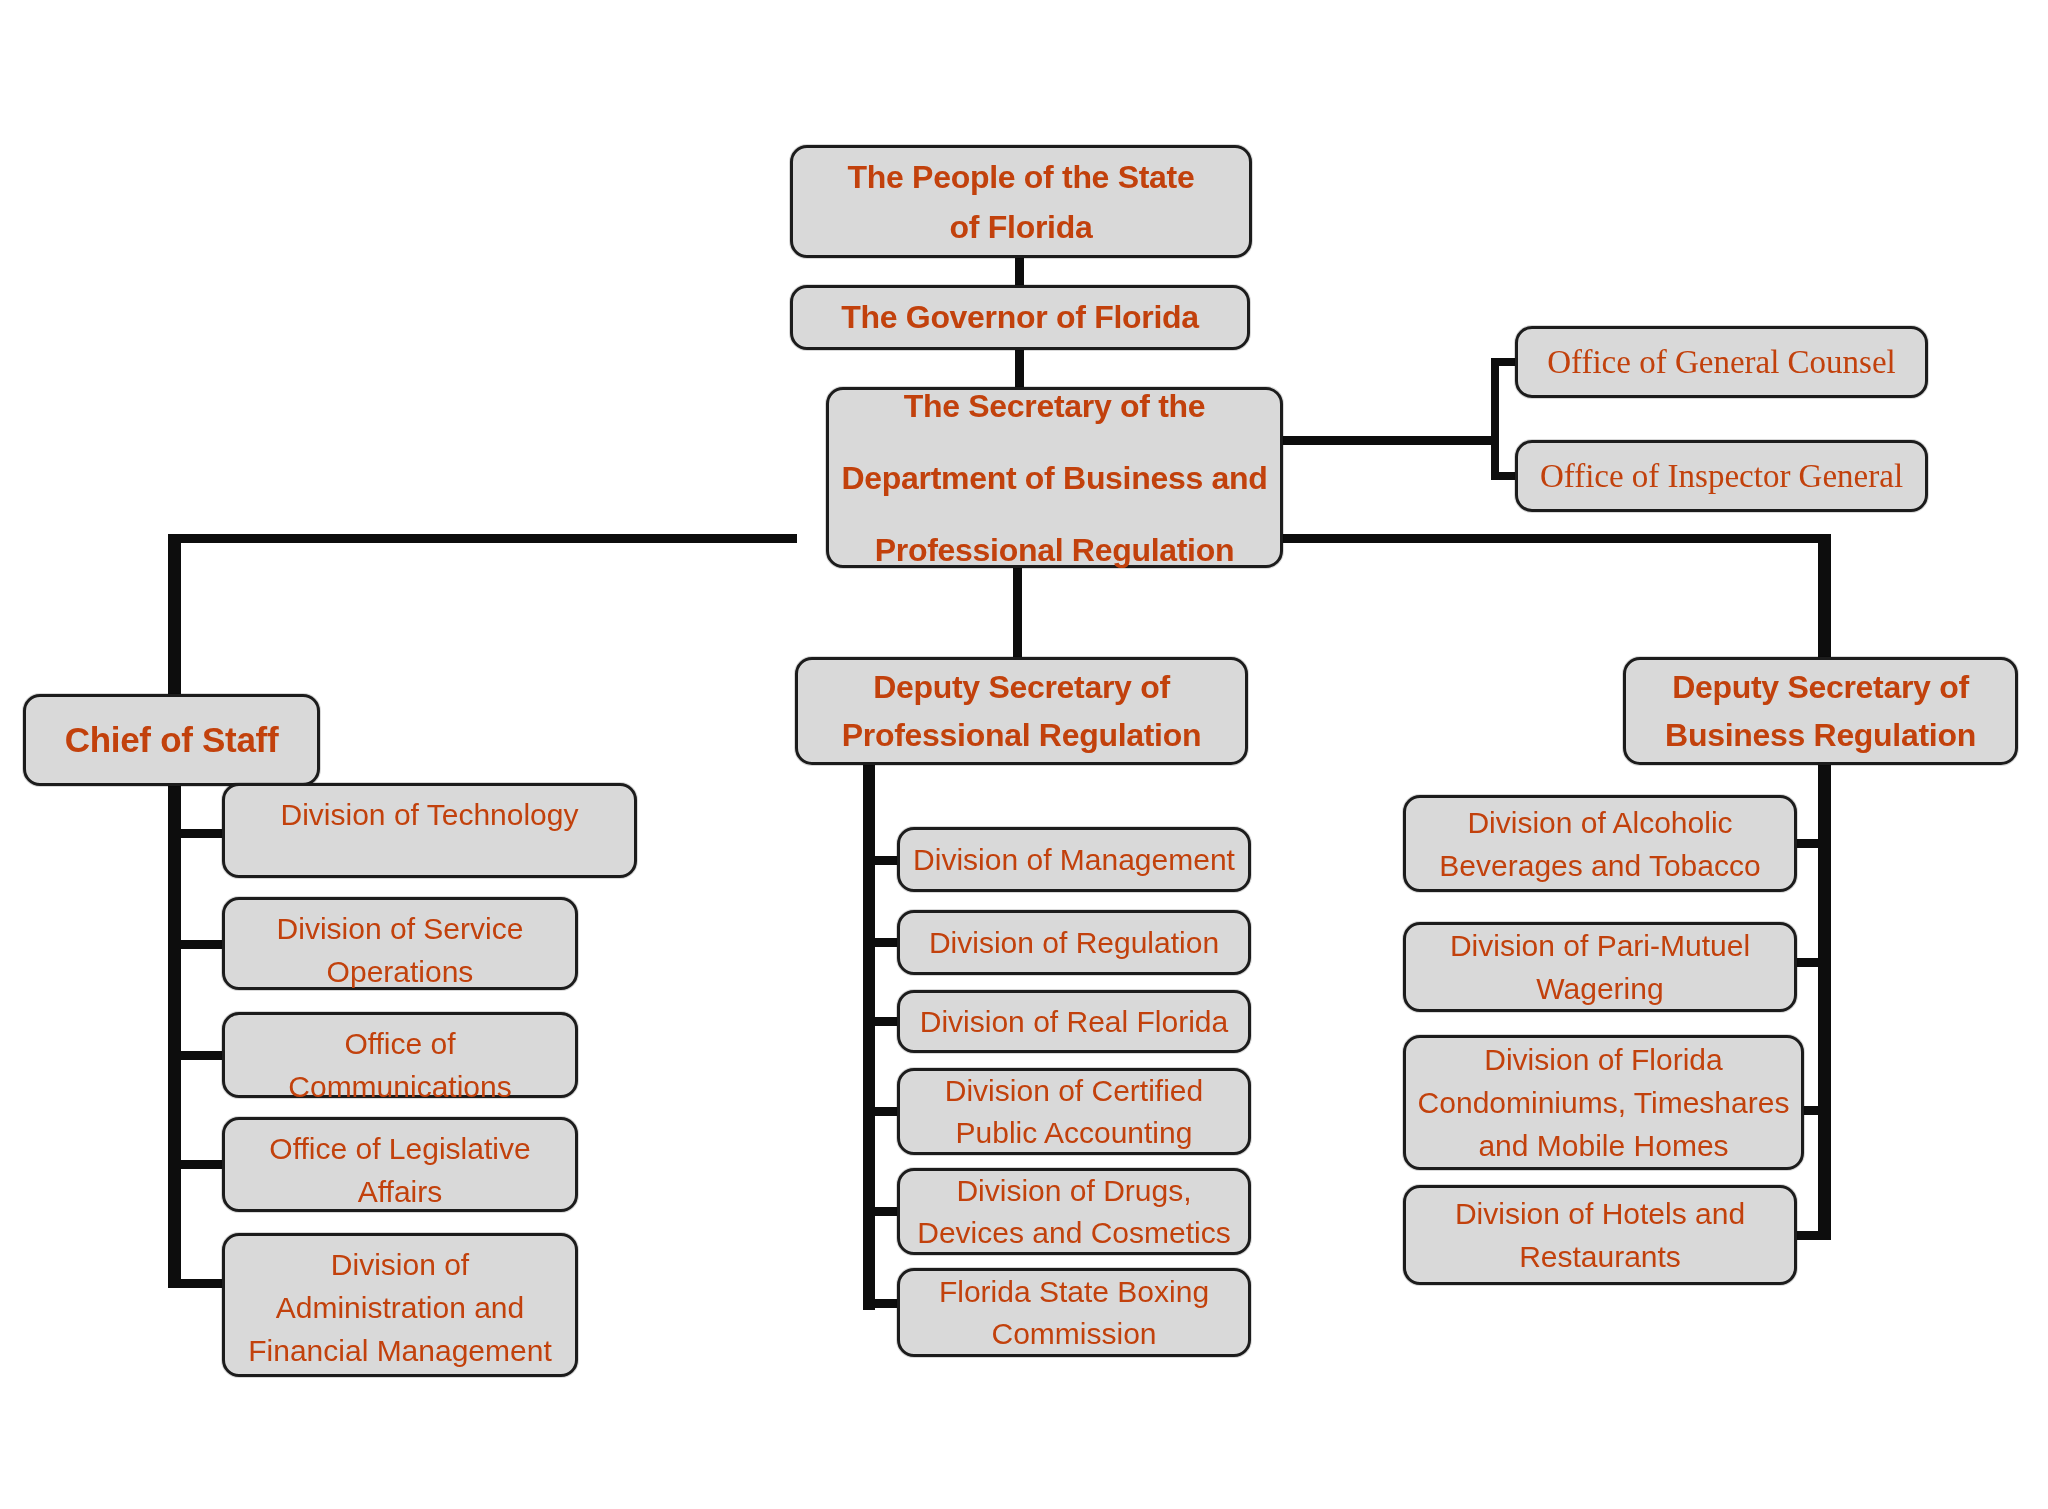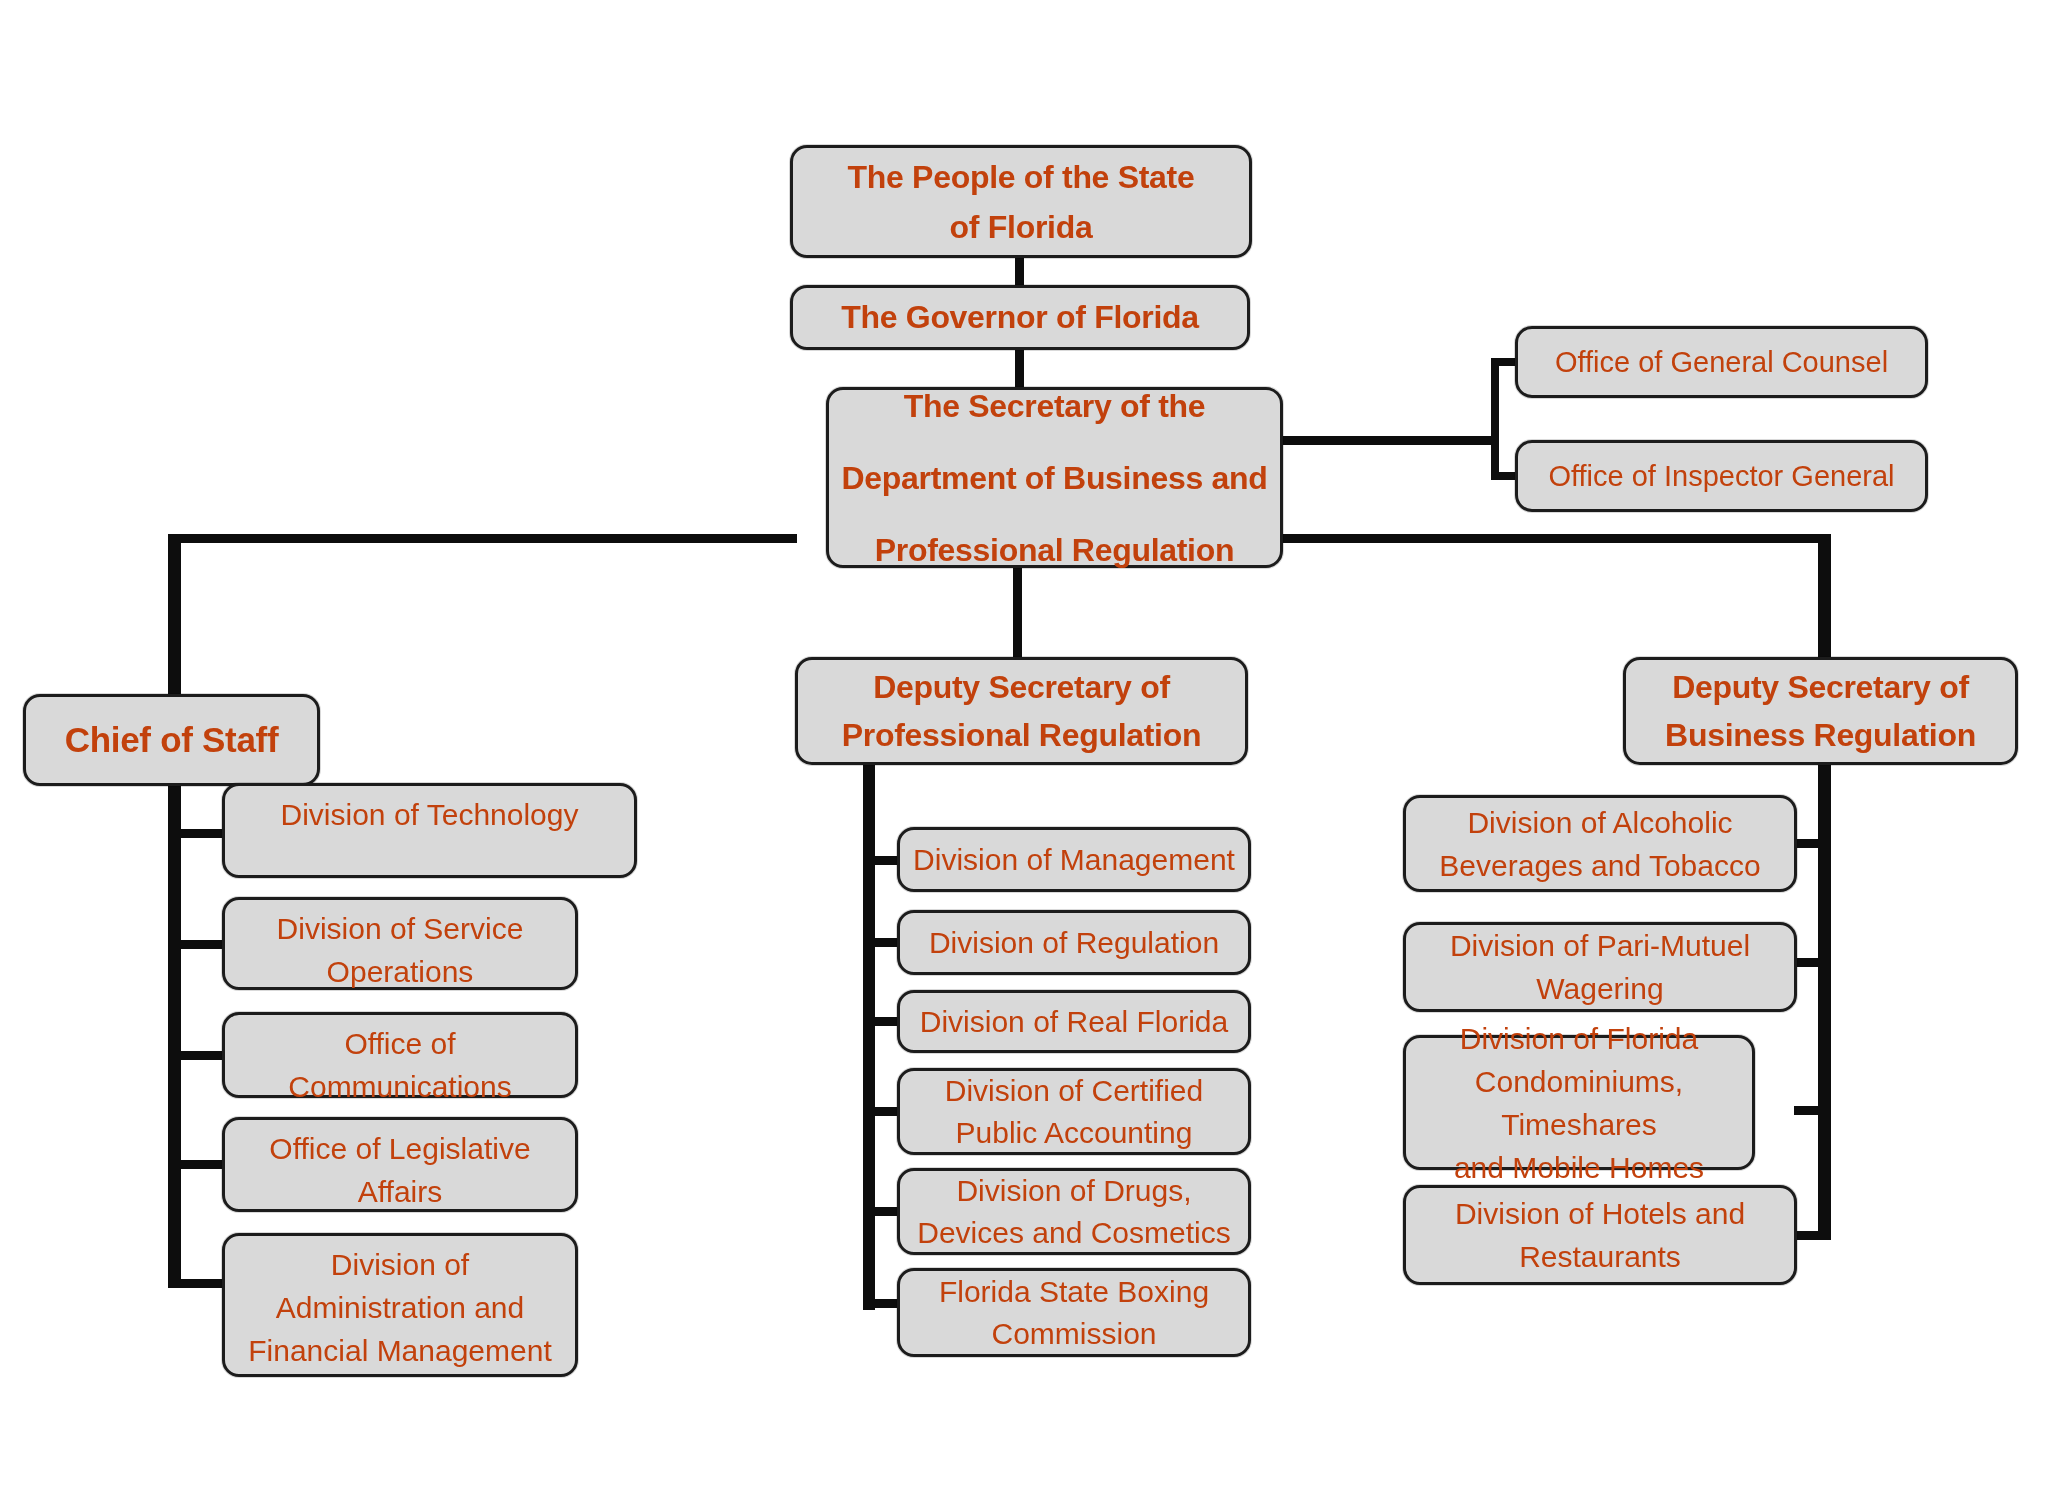--- a/index.html
+++ b/index.html
@@ -21,21 +21,21 @@
     align-items:center;
     justify-content:center;
     text-align:center;
     white-space:pre-line;
     z-index:2;
     box-shadow:0 0 0 1px rgba(0,0,0,0.15);
   }
   .hdr{font-weight:bold;font-size:32px;letter-spacing:-0.3px;}
   .child{font-size:30px;line-height:43px;}
   .child-top{align-items:flex-start;padding-top:7px;}
-  .office{font-size:29px;}
+  .office{font-size:33px;font-family:Liberation Serif, serif;}
   .ln{position:absolute;background:#0d0d0d;z-index:1;}
 
   
   .n-people    {left:790px;top:145px;width:462px;height:113px;line-height:50px;}
   .n-governor  {left:790px;top:285px;width:460px;height:65px;}
   .n-secretary {left:826px;top:387px;width:457px;height:181px;line-height:72px;}
   .n-counsel   {left:1515px;top:326px;width:413px;height:72px;}
   .n-inspector {left:1515px;top:440px;width:413px;height:72px;}
   .n-chief     {left:23px;top:658px;width:297px;height:92px;font-size:35px;margin-top:36px;}
   .n-dep-prof  {left:795px;top:657px;width:453px;height:108px;line-height:48px;}
@@ -52,21 +52,21 @@
   .n-c0{left:897px;top:827px;width:354px;height:65px;}
   .n-c1{left:897px;top:910px;width:354px;height:65px;}
   .n-c2{left:897px;top:990px;width:354px;height:63px;}
   .n-c3{left:897px;top:1068px;width:354px;height:87px;line-height:42px;}
   .n-c4{left:897px;top:1168px;width:354px;height:87px;line-height:42px;}
   .n-c5{left:897px;top:1268px;width:354px;height:89px;line-height:42px;}
 
   
   .n-r0{left:1403px;top:795px;width:394px;height:97px;}
   .n-r1{left:1403px;top:922px;width:394px;height:90px;}
-  .n-r2{left:1403px;top:1035px;width:352px;height:135px;}
+  .n-r2{left:1403px;top:1035px;width:401px;height:135px;}
   .n-r3{left:1403px;top:1185px;width:394px;height:100px;}
 
   
   .ln-v1        {left:1015px;top:258px;width:9px;height:29px;}
   .ln-v2        {left:1015px;top:350px;width:9px;height:39px;}
   .ln-v3        {left:1013px;top:566px;width:9px;height:93px;}
   .ln-feed-left {left:168px;top:534px;width:629px;height:9px;}
   .ln-feed-r-hi {left:1250px;top:436px;width:249px;height:9px;}
   .ln-bracket-v {left:1491px;top:358px;width:8px;height:122px;}
   .ln-stub-top  {left:1495px;top:358px;width:23px;height:8px;}

